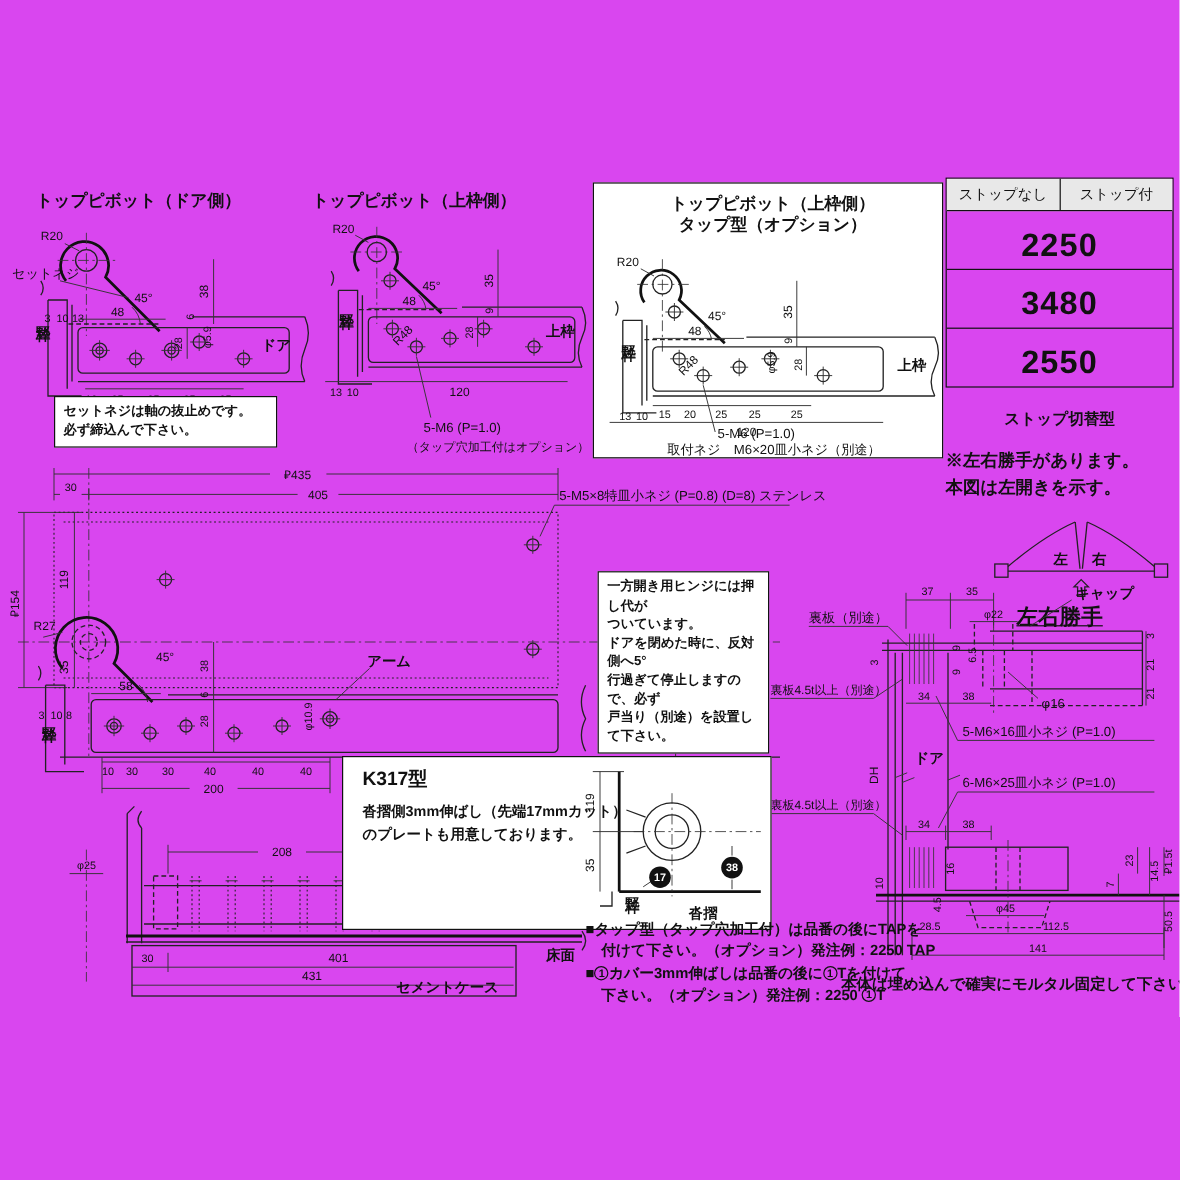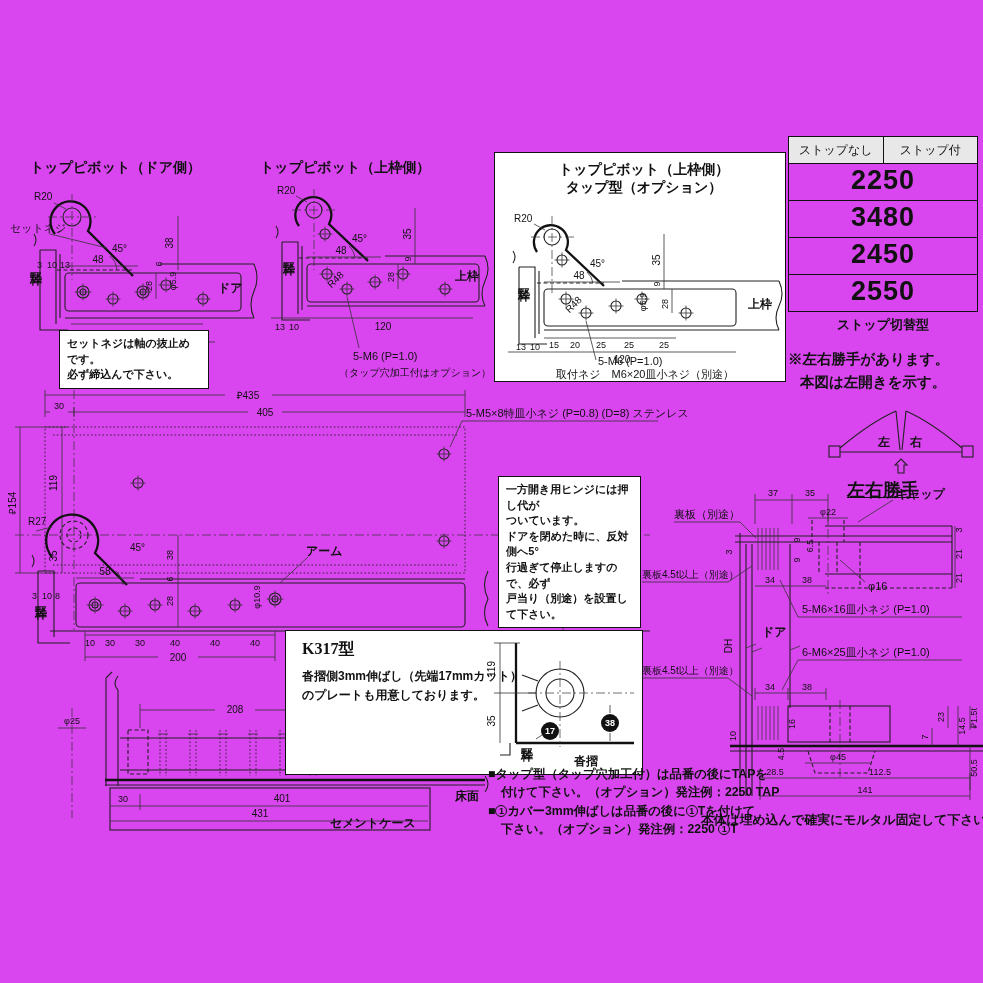--- a/index.html
+++ b/index.html
@@ -24,33 +24,33 @@
   text.tt { font-size:14px; font-weight:bold; }
   text.mid { text-anchor:middle; }
   .box { position:absolute; border:1.4px solid #111; background:#fff; }
   .vlabel {
     position:absolute; writing-mode:vertical-rl; text-orientation:upright;
     font-size:12px; font-weight:bold; letter-spacing:1px; color:#111;
   }
   .notebox { position:absolute; border:1.3px solid #111; background:#fff; padding:5px 7px;
     font-size:11px; line-height:1.42; white-space:pre-line; font-weight:bold; }
   .k317 { position:absolute; border:1.5px solid #111; background:#fff; }
-  .k317 .k-title { position:absolute; left:16px; top:8px; font-size:16px; font-weight:bold;font-family:Liberation Serif, serif; }
+  .k317 .k-title { position:absolute; left:16px; top:8px; font-size:16px; font-weight:bold; }
   .k317 .k-body  { position:absolute; left:16px; top:36px; font-size:12px; line-height:1.55; white-space:pre-line;font-weight:bold; }
-  .tablecol { position:absolute; left:788px; top:136px; width:190px; }
+  .tablecol { position:absolute; left:788px; top:148px; width:190px; }
   .mtable { border:1.6px solid #111; }
   .mtable .hd { display:flex; border-bottom:1.4px solid #111; background:#e8e8e8; }
   .mtable .hd div { flex:1; text-align:center; font-size:12px; padding:5px 0 4px; }
   .mtable .hd div:first-child { border-right:1.2px solid #111; }
   .mtable .row { text-align:center; font-size:27px; font-weight:bold; letter-spacing:1px;
-    padding:1px 0 4px; border-bottom:1.4px solid #111; }
+    padding:13px 0 4px; border-bottom:1.4px solid #111; }
   .mtable .row:last-child { border-bottom:none; }
-  .tcaption { text-align:center; font-size:13px; font-weight:bold; margin-top:4px; }
+  .tcaption { text-align:center; font-size:13px; font-weight:bold; margin-top:17px; }
   .hnote { font-size:14.5px; font-weight:bold; margin-top:16px; white-space:nowrap; }
-  .hnote.ind { margin-left:12px; margin-top:4px; }
+  .hnote.ind { margin-top:4px; }
   .handing { text-align:center; font-size:18px; font-weight:bold; text-decoration:underline; margin-top:2px; }
   .ordnotes { position:absolute; left:488px; top:765px; width:352px; font-size:12.3px;
     line-height:1.5; font-weight:bold; }
   .ordnotes .ind { padding-left:13px; }
   .circled { display:inline-block; width:12px; height:12px; border:1.2px solid #111; border-radius:50%;
     font-size:9px; line-height:11px; text-align:center; font-weight:bold; vertical-align:1px; }
   .mortar { position:absolute; left:701px; top:812px; font-size:12.8px; font-weight:bold; white-space:nowrap; }
 </style>
 </head>
 <body>
@@ -117,21 +117,21 @@
     <text class="d9" x="50" y="110">13</text>
     <text class="t12" x="208" y="134">ドア</text>
     <text class="d9 mid" x="66" y="178">10</text>
     <text class="d9 mid" x="88" y="178">25</text>
     <text class="d9 mid" x="118" y="178">25</text>
     <text class="d9 mid" x="148" y="178">25</text>
     <text class="d9 mid" x="178" y="178">25</text>
     <text class="d mid" x="130" y="197">120</text>
   </svg>
   <div class="vlabel" style="left:27px;top:262px">竪枠</div>
-  <div class="notebox" style="left:59px;top:330px;width:150px">セットネジは軸の抜止めです。
+  <div class="notebox" style="left:45px;top:330px;width:186px">セットネジは軸の抜止めです。
 必ず締込んで下さい。</div>
 
   <svg style="left:255px;top:158px" width="235" height="232">
     <text class="tt" x="5" y="14">トップピボット（上枠側）</text>
     <g>
       <path class="thk" d="M 44,68 A 18,18 0 1 1 74,66 L 113,103"></path>
       <circle class="ln" cx="59" cy="52" r="8"></circle>
       <line class="cl" x1="59" y1="31" x2="59" y2="112"></line>
       <line class="cl" x1="37" y1="52" x2="83" y2="52"></line>
       <use href="#hl" x="70" y="76"></use>
@@ -230,21 +230,20 @@
   <div class="vlabel" style="left:515px;top:278px">竪枠</div>
 
   <div class="tablecol">
     <div class="mtable">
       <div class="hd">
         <div>ストップなし</div>
         <div>ストップ付</div>
       </div>
       <div class="row">2250</div>
       <div class="row">3480</div>
-      <div class="row">2450</div>
       <div class="row">2550</div>
     </div>
     <div class="tcaption">ストップ切替型</div>
     <div class="hnote">※左右勝手があります。</div>
     <div class="hnote ind">本図は左開きを示す。</div>
     <svg style="position:relative;display:block;margin:10px auto 0;left:18px" width="150" height="74">
       <g>
         <rect class="ln" x="3" y="44" width="11" height="11"></rect>
         <rect class="ln" x="136" y="44" width="11" height="11"></rect>
         <line class="ln" x1="14" y1="50" x2="136" y2="50"></line>

